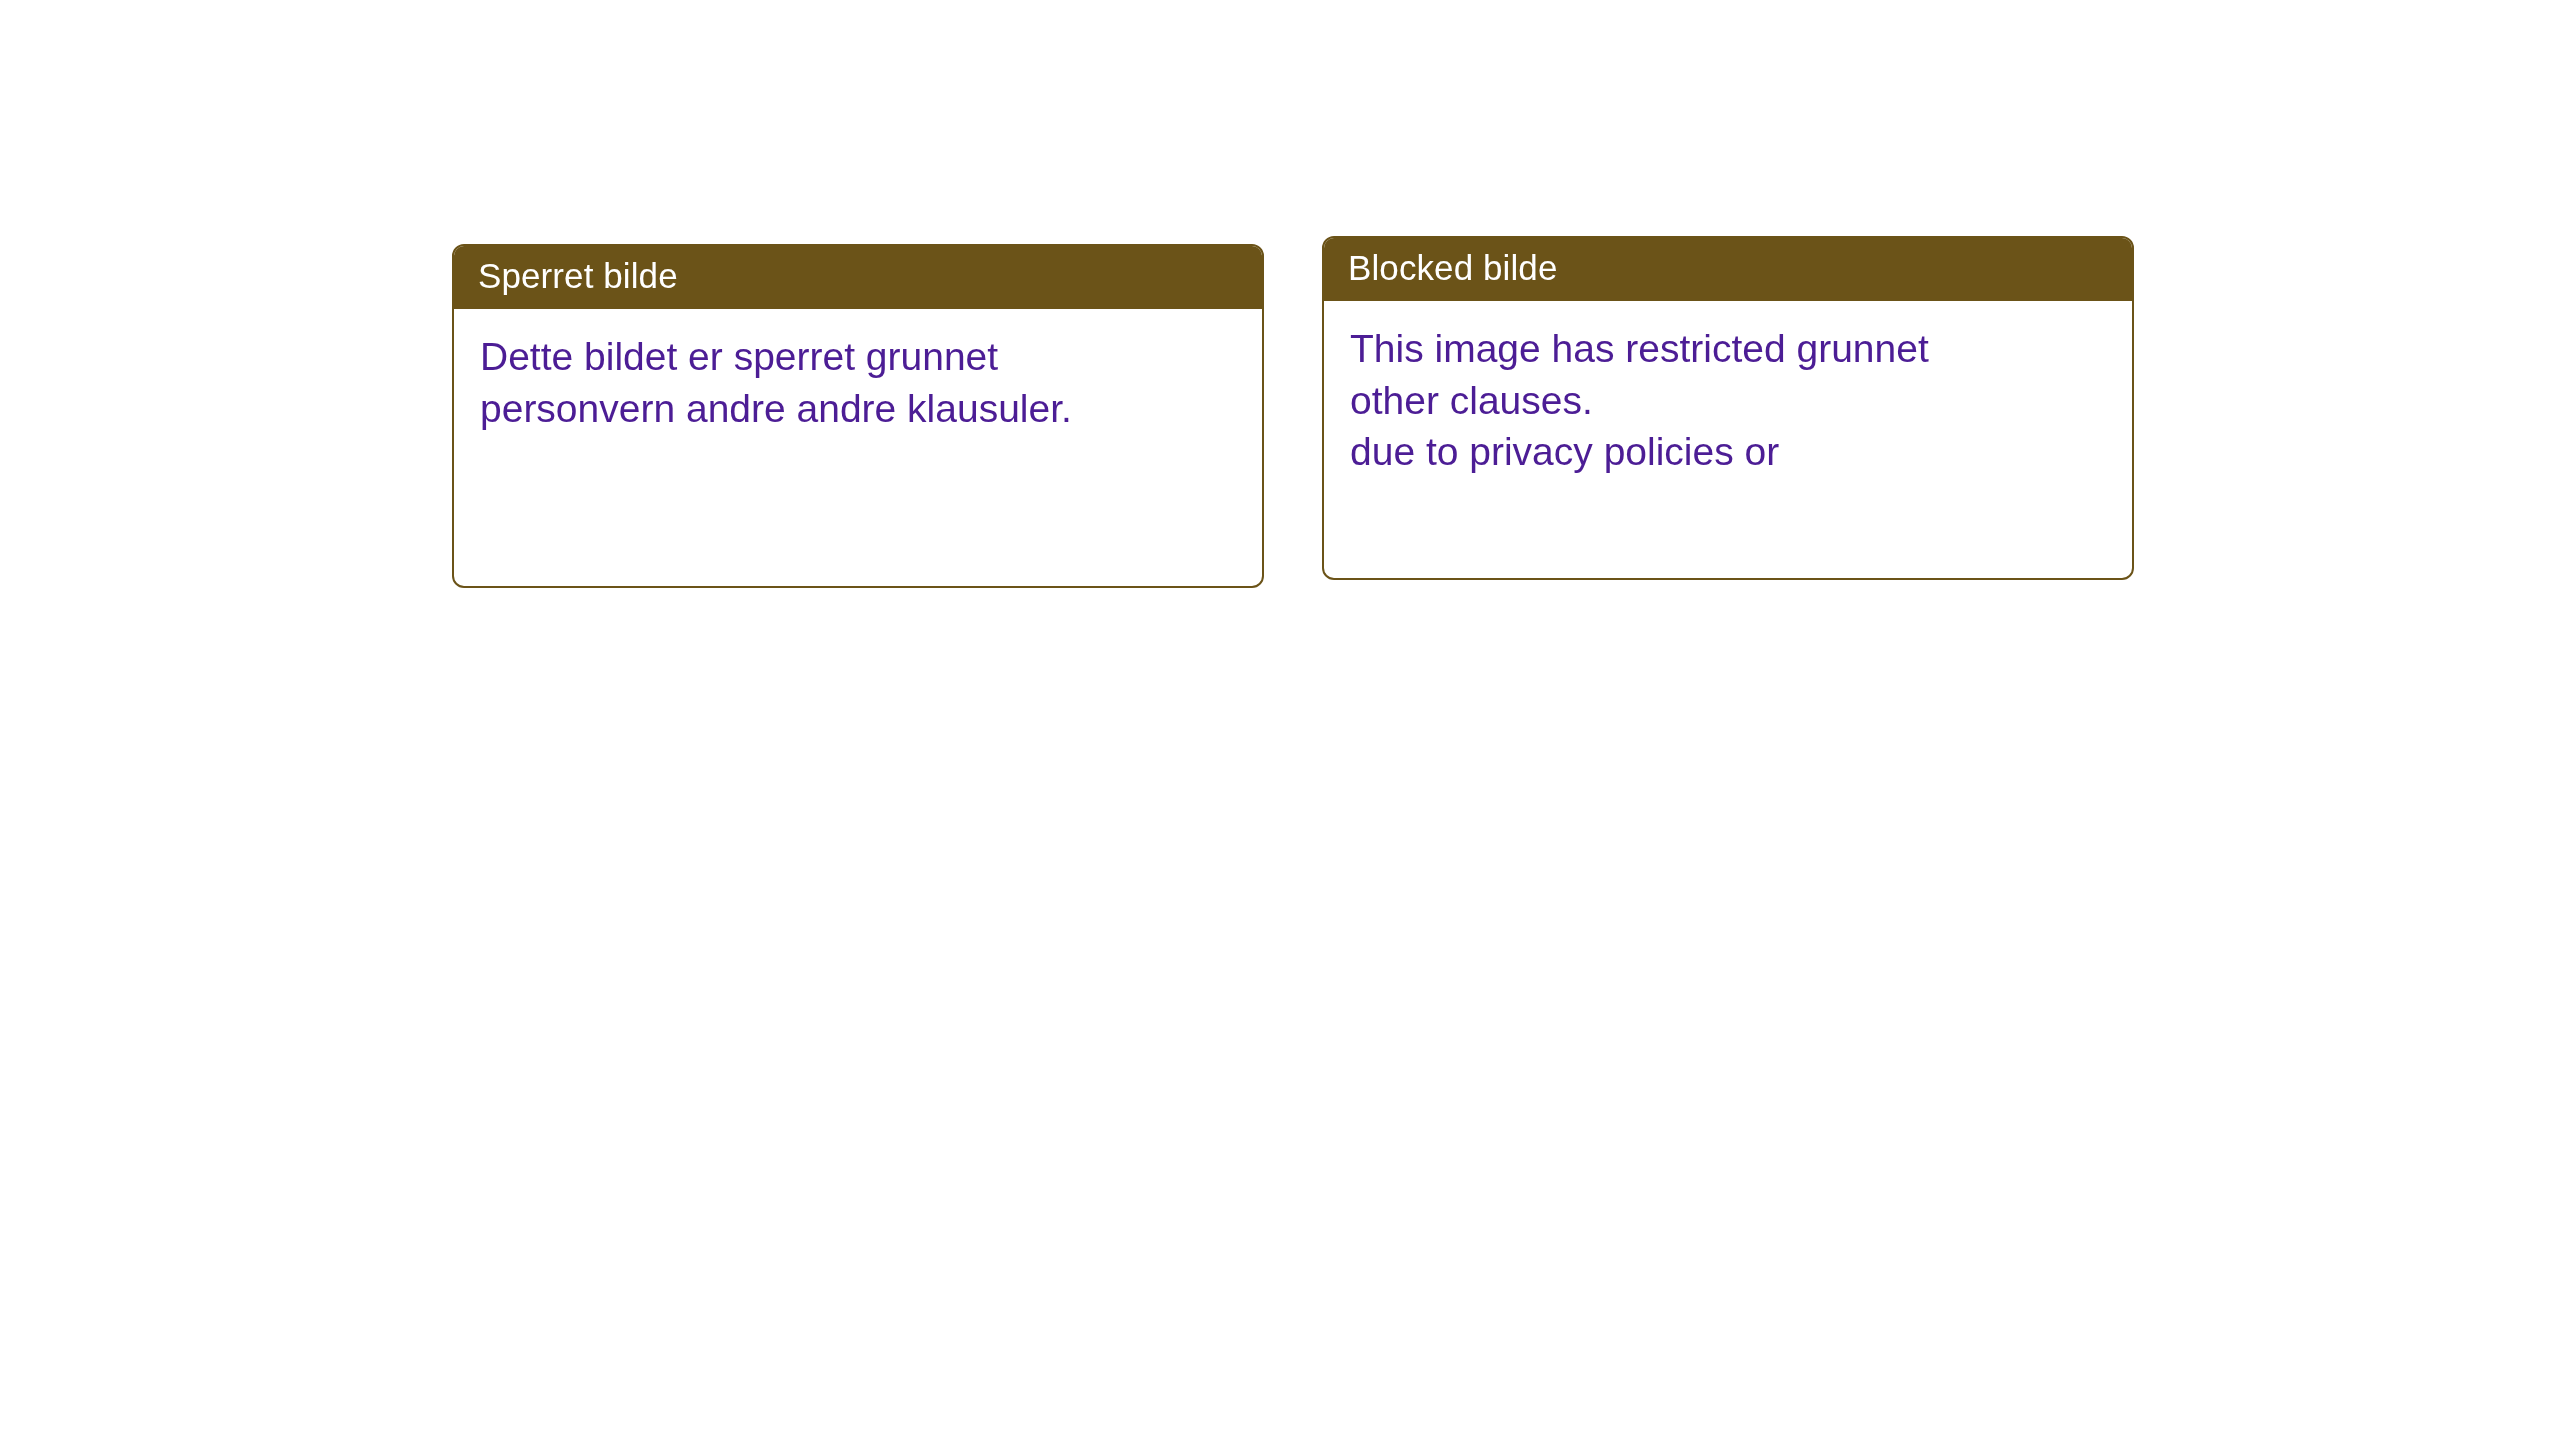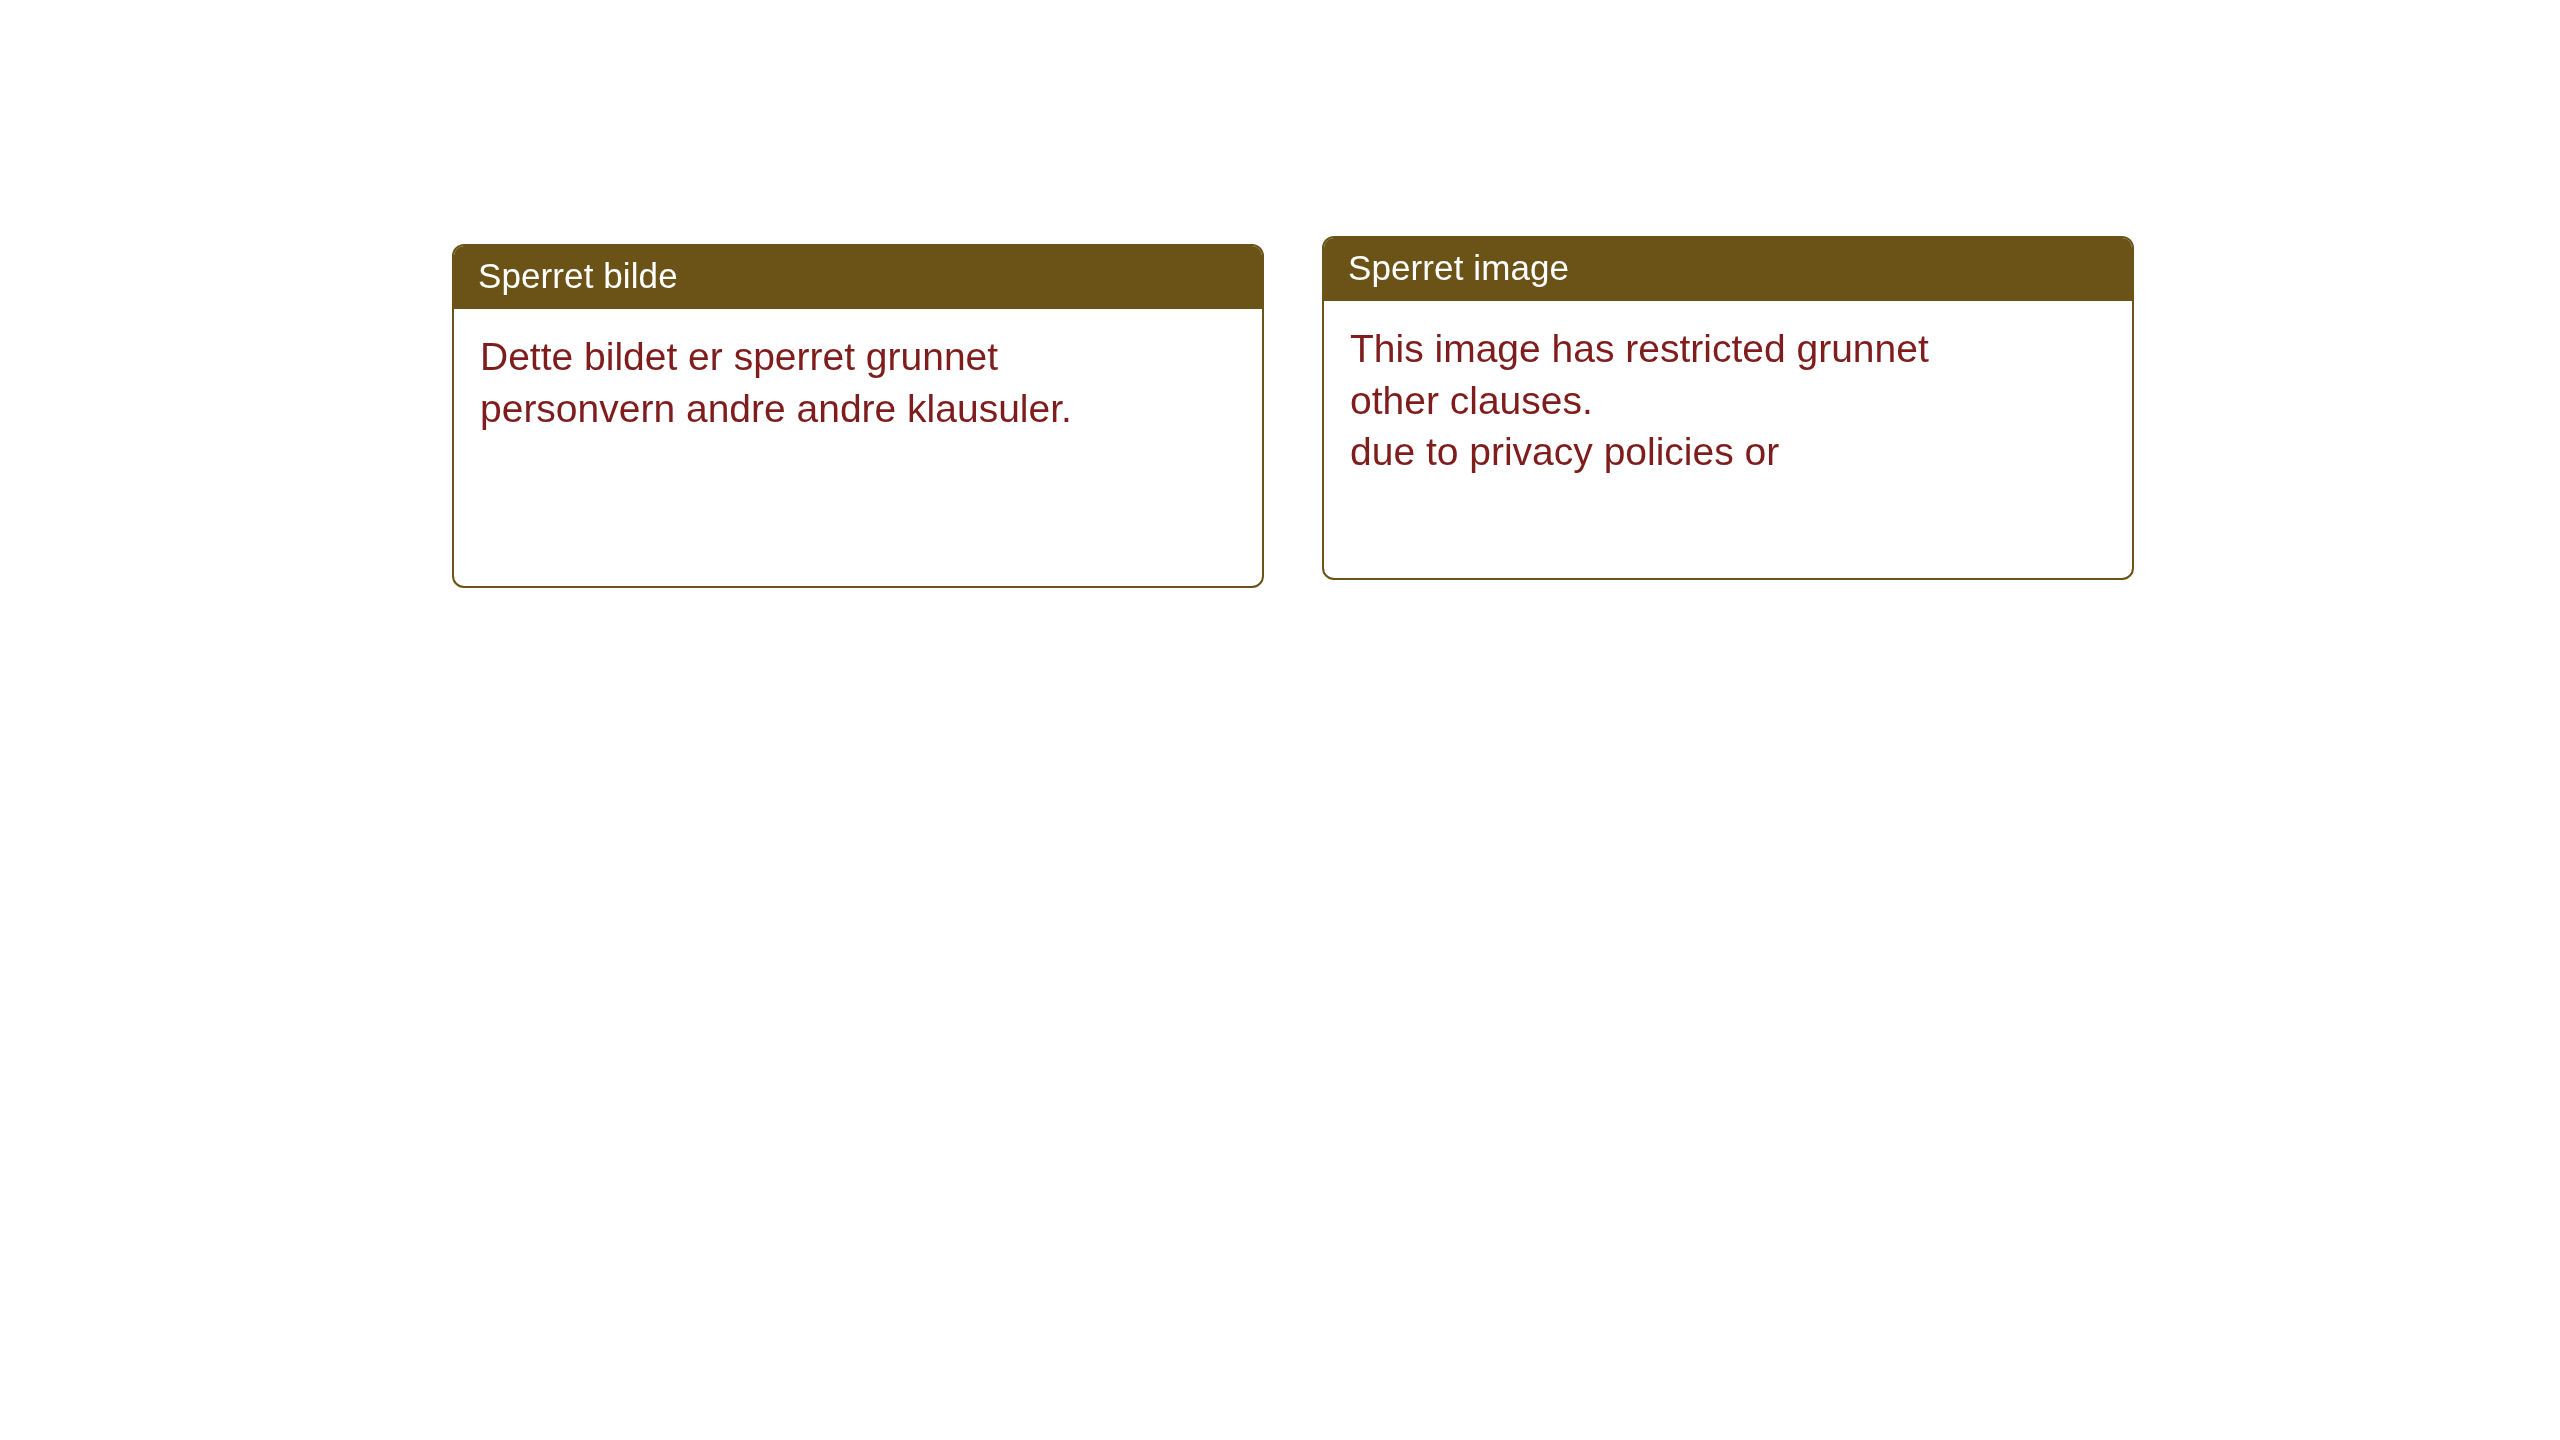--- a/index.html
+++ b/index.html
@@ -34,21 +34,21 @@
     color: #ffffff;
     font-size: 35px;
     line-height: 1.05;
     padding: 12px 24px 14px 24px;
     letter-spacing: 0.1px;
     white-space: nowrap;
   }
 
   .notice-card .card-body {
     box-sizing: border-box;
-    color: #7f1d1d;
+    color: #4c1d95;
     font-size: 39px;
     line-height: 1.33;
     padding: 22px 24px 24px 26px;
   }
 
   .card-body .line {
     display: block;
     white-space: nowrap;
   }
 
@@ -75,21 +75,21 @@
 
   <div class="notice-card" id="card-no">
     <div class="card-header">Sperret bilde</div>
     <div class="card-body">
       <span class="line">Dette bildet er sperret grunnet</span>
       <span class="line">personvern andre andre klausuler.</span>
     </div>
   </div>
 
   <div class="notice-card" id="card-en">
-    <div class="card-header">Sperret image</div>
+    <div class="card-header">Blocked bilde</div>
     <div class="card-body">
       <span class="line">This image has restricted grunnet</span>
       <span class="line">other clauses.</span>
       <span class="line">due to privacy policies or</span>
     </div>
   </div>
 
 </div>
 
 </body></html>

